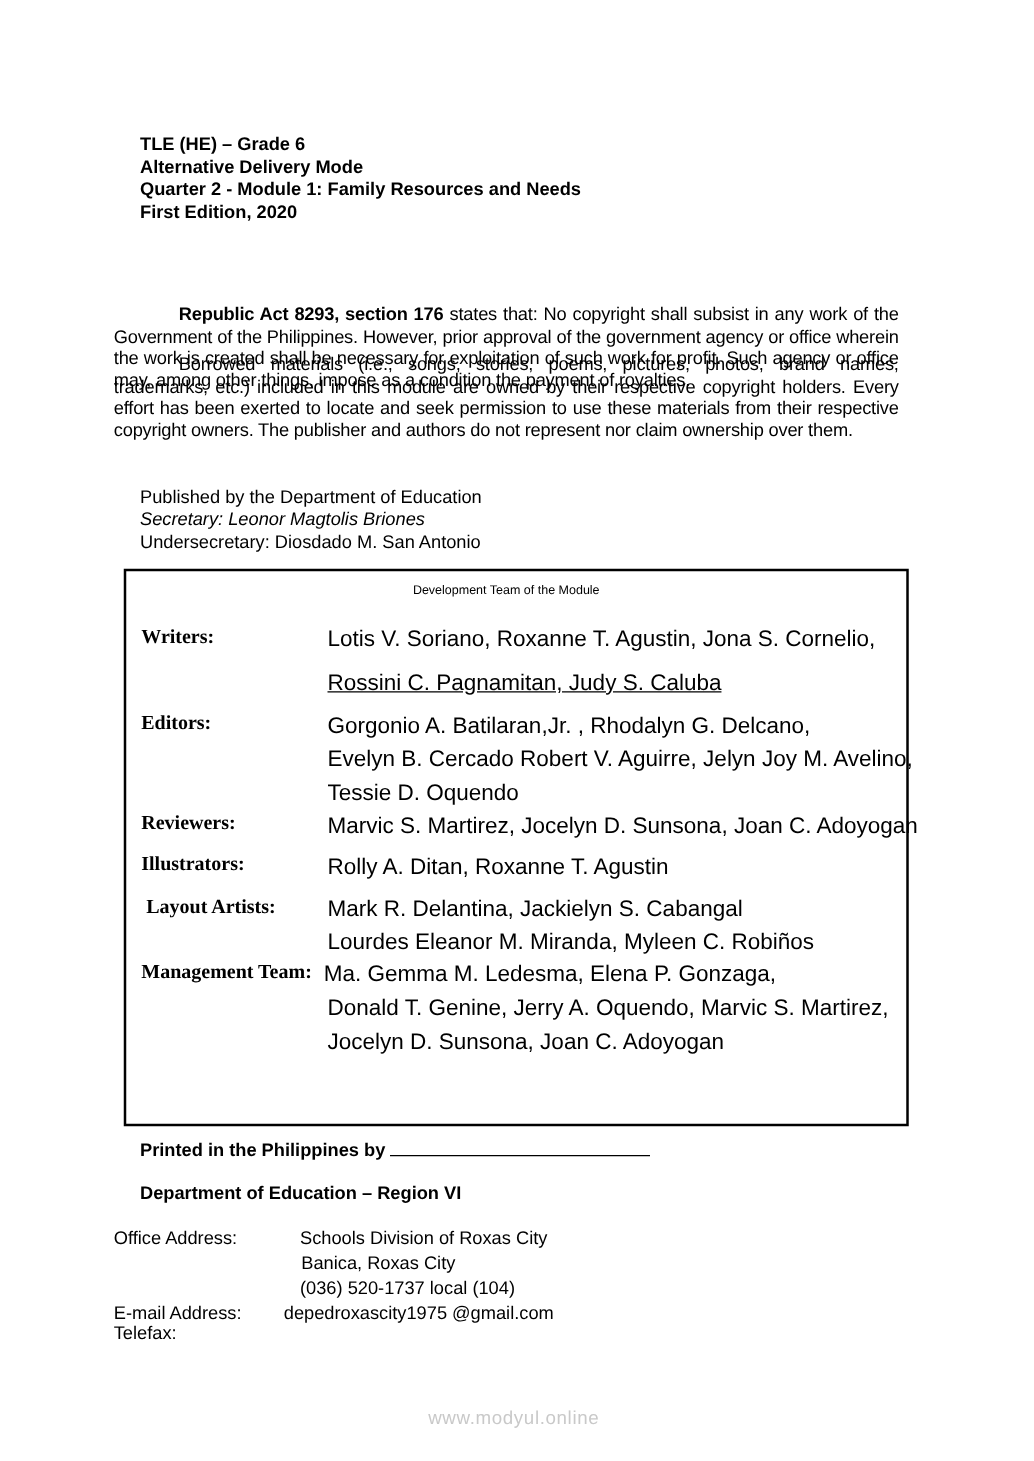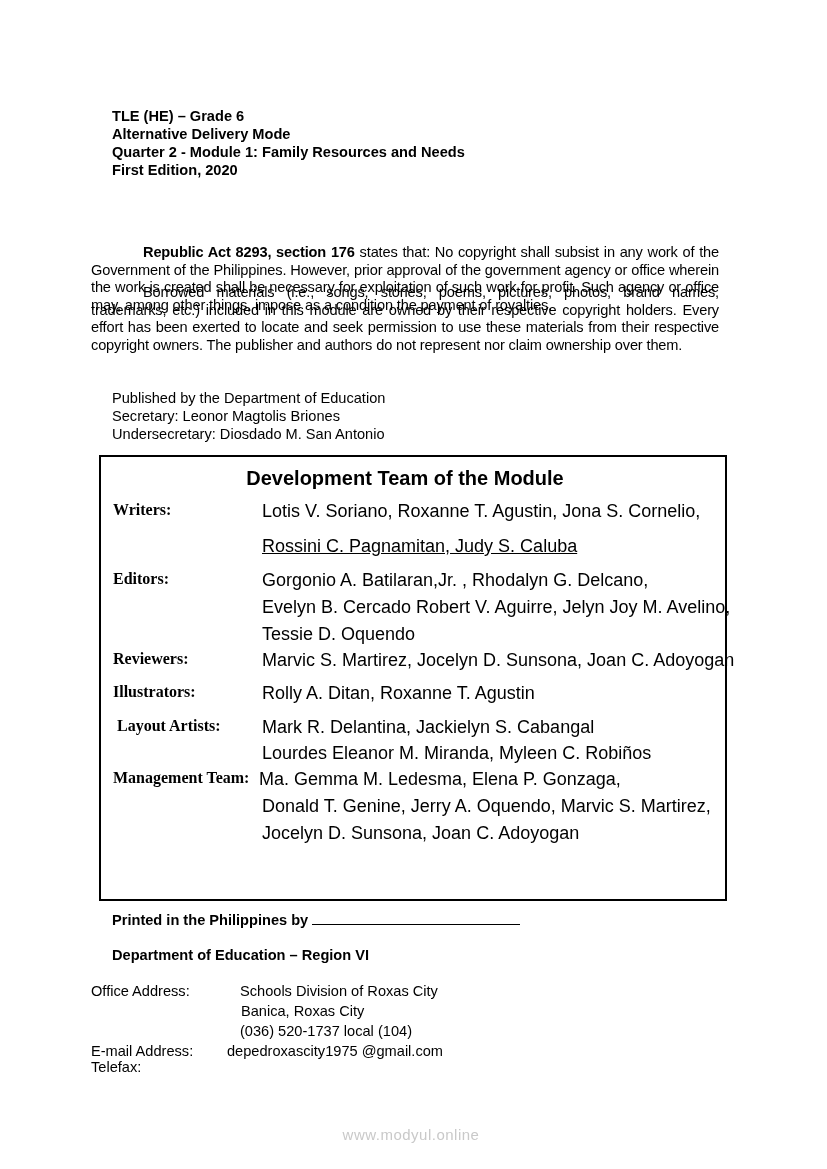--- a/index.html
+++ b/index.html
@@ -11,21 +11,21 @@
     .line { position: absolute; left: 91px; white-space: nowrap; line-height: 18px; margin-left: 21px; }
     .para {
       position: absolute; left: 91px; width: 628px; text-align: justify;
       line-height: 17.7px; font-size: 14.6px; letter-spacing: -0.15px;
     }
     .para .indent { display: inline-block; width: 52px; }
     .box {
       position: absolute; left: 99px; top: 455px; width: 624px; height: 442px;
       border: 2px solid #000; box-sizing: content-box;
     }
-    .box-title { position: absolute; top: 467px; left: 99px; width: 612px; text-align: center; font-weight: bold; font-size: 20px; }
+    .box-title { position: absolute; top: 467px; left: 99px; width: 612px; text-align: center; font-weight: normal; font-size: 10px; }
     .role { position: absolute; font-weight: bold; white-space: nowrap; font-size: 16px; font-family: Liberation Serif, serif; }
     .names { position: absolute; left: 262px; white-space: nowrap; font-size: 18px; text-align: right; }
     .blank { display: inline-block; width: 208px; border-bottom: 1.5px solid #000; height: 14px; vertical-align: baseline; margin-left: 4px; }
     .lbl { position: absolute; left: 91px; white-space: nowrap; }
     .val { position: absolute; left: 240px; white-space: nowrap; }
     .watermark { position: absolute; top: 1126px; left: 0; width: 822px; text-align: center; color: #c9c9c9; font-size: 15px; letter-spacing: 0.5px; }
   </style>
 </head>
 <body>
 
@@ -36,21 +36,21 @@
 
 <div class="para" style="top:208px;margin-top:36px;">
   <span class="indent"></span><span class="b">Republic Act 8293, section 176</span><span> states that: No copyright shall subsist in any work of the Government of the Philippines. However, prior approval of the government agency or office wherein the work is created shall be necessary for exploitation of such work for profit. Such agency or office may, among other things, impose as a condition the payment of royalties.</span>
 </div>
 
 <div class="para" style="top:284px;">
   <span class="indent"></span><span>Borrowed materials (i.e., songs, stories, poems, pictures, photos, brand names, trademarks, etc.) included in this module are owned by their respective copyright holders. Every effort has been exerted to locate and seek permission to use these materials from their respective copyright owners. The publisher and authors do not represent nor claim ownership over them.</span>
 </div>
 
 <div class="line" style="top:389px;">Published by the Department of Education</div>
-<div class="line" style="top:407px;">Secretary: Leonor Magtolis Briones</div>
+<div class="line" style="top:407px;font-style:italic;">Secretary: Leonor Magtolis Briones</div>
 <div class="line" style="top:425px;">Undersecretary: Diosdado M. San Antonio</div>
 
 <div class="box"></div>
 <div class="box-title">Development Team of the Module</div>
 
 <div class="role" style="left:113px; top:501px;">Writers:</div>
 <div class="names" style="top:501px;">Lotis V. Soriano, Roxanne T. Agustin, Jona S. Cornelio,</div>
 <div class="names" style="top:536px;text-decoration:underline;">Rossini C. Pagnamitan, Judy S. Caluba</div>
 
 <div class="role" style="left:113px; top:570px;">Editors:</div>

